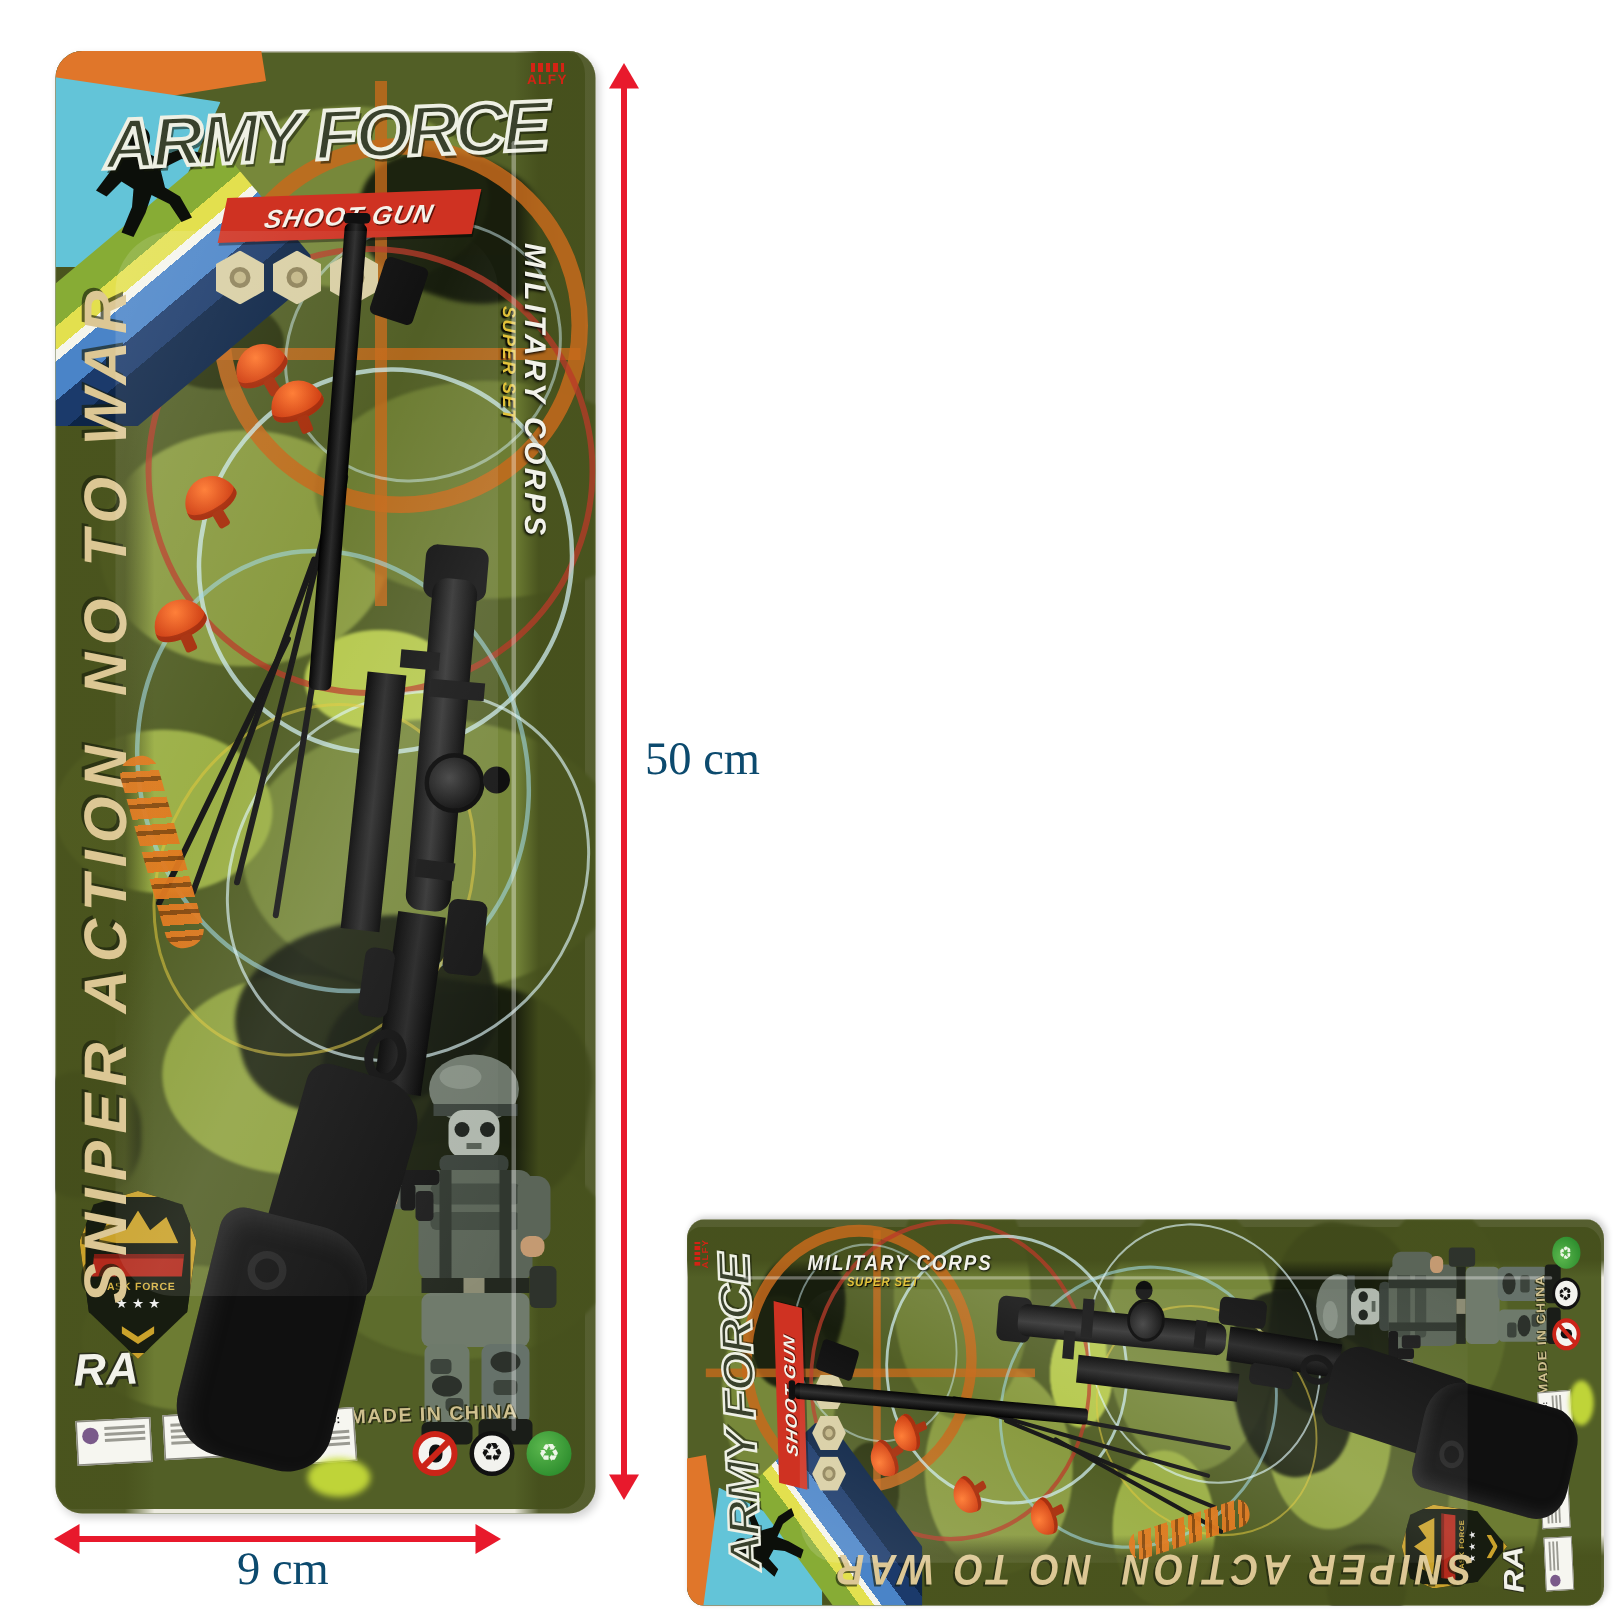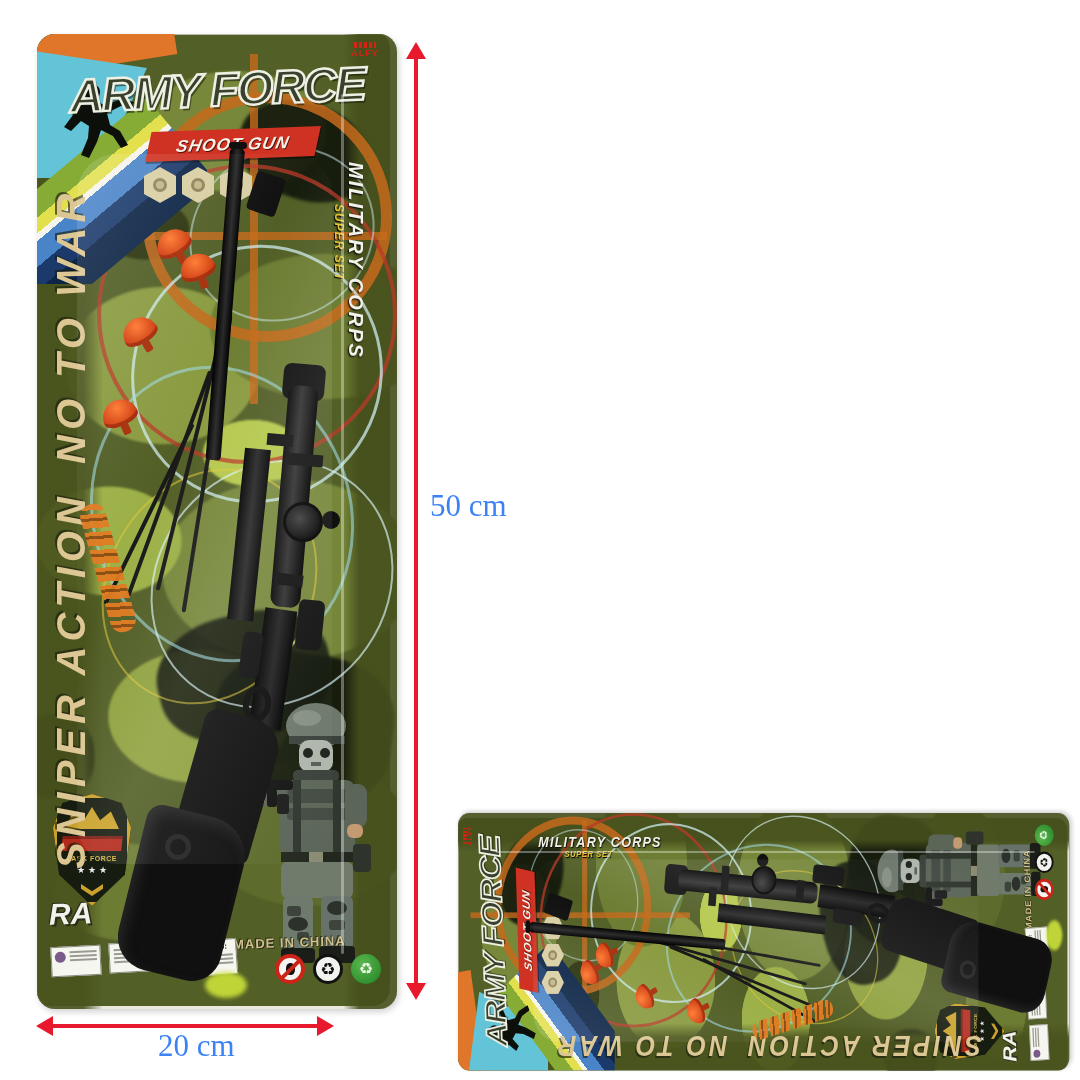--- a/index.html
+++ b/index.html
@@ -216,21 +216,21 @@
   .dim-v .head-up{left:0;top:0;width:0;height:0;border-left:10px solid rgba(0,0,0,0);
     border-right:10px solid rgba(0,0,0,0);border-bottom:17px solid var(--arrow-red,#e8192c);}
   .dim-v .head-down{left:0;bottom:0;width:0;height:0;border-left:10px solid rgba(0,0,0,0);
     border-right:10px solid rgba(0,0,0,0);border-top:17px solid var(--arrow-red,#e8192c);}
   .dim-h{left:36px;top:1016px;width:298px;height:20px;}
   .dim-h .line{left:12px;top:8px;width:274px;height:4px;background:var(--arrow-red,#e8192c);}
   .dim-h .head-left{left:0;top:0;width:0;height:0;border-top:10px solid rgba(0,0,0,0);
     border-bottom:10px solid rgba(0,0,0,0);border-right:17px solid var(--arrow-red,#e8192c);}
   .dim-h .head-right{right:0;top:0;width:0;height:0;border-top:10px solid rgba(0,0,0,0);
     border-bottom:10px solid rgba(0,0,0,0);border-left:17px solid var(--arrow-red,#e8192c);}
-  .dim-label{font:400 31px/1 "Liberation Serif",serif;color:#3b82f6;white-space:nowrap;}
+  .dim-label{font:400 31px/1 "Liberation Serif",serif;color:#0c4a6e;white-space:nowrap;}
   .label-50{left:430px;top:490px;}
   .label-17{left:158px;top:1030px;}
 </style>
 </head>
 <body>
 
 <div class="viewport">
 
   <div class="package" id="package-vertical">
     <div class="pkg-card">
@@ -581,15 +581,15 @@
     <div class="line"></div>
     <div class="head-down"></div>
   </div>
   <div class="dim-label label-50">50 cm</div>
 
   <div class="dim-h">
     <div class="head-left"></div>
     <div class="line"></div>
     <div class="head-right"></div>
   </div>
-  <div class="dim-label label-17">20 cm</div>
+  <div class="dim-label label-17">9 cm</div>
 
 </div>
 
 </body></html>

